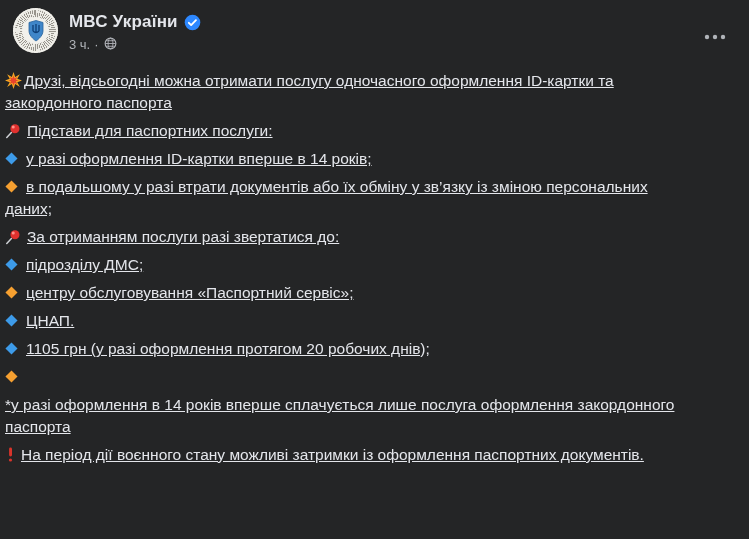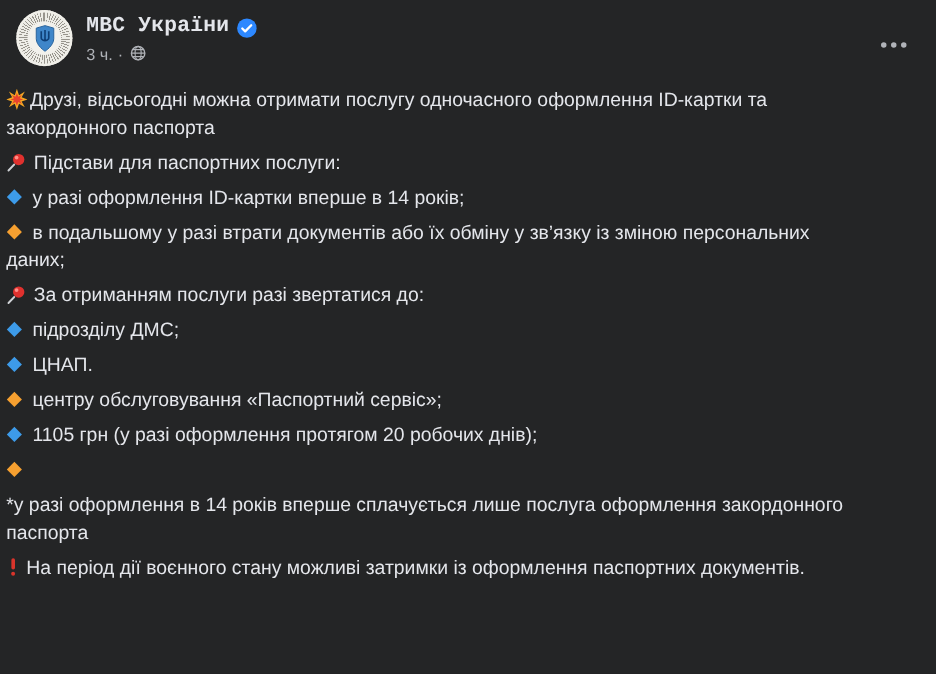--- a/index.html
+++ b/index.html
@@ -23,31 +23,31 @@
     width: 45px; height: 45px; border-radius: 50%;
     background: repeating-conic-gradient(#97948c 0deg 2.2deg, #edece6 2.2deg 6.6deg);
     position: relative; flex: 0 0 45px; cursor: pointer;
     box-shadow: inset 0 0 0 2px #f0efe9;
   }
   .avatar::after {
     content: ""; position: absolute; inset: 9px; border-radius: 50%; background: #f2f1ec;
   }
   .avatar svg { position: absolute; left: 50%; top: 50%; transform: translate(-50%, -50%); z-index: 2; }
   .header-text { margin-left: 11px; padding-top: 4px; flex: 1; }
-  .name-row { display: flex; align-items: center; gap: 6px; font-family: Liberation Mono, monospace; }
+  .name-row { display: flex; align-items: center; gap: 6px; }
   .page-name { font-size: 17px; font-weight: 700; color: var(--text); letter-spacing: .2px; cursor: pointer; }
   .verified { display: inline-flex; margin-top: 1px; }
   .meta-row { display: flex; gap: 4px; margin-top: 5px; font-size: 13px; color: var(--secondary); }
   .meta-row .ts { cursor: pointer; }
   .globe { display: inline-flex; margin-left: 1px; }
   .more { position: absolute; top: 24px; right: 19px; padding: 4px; cursor: pointer; border-radius: 50%; }
 
   
   .content { padding: 17px 8px 0 5px; font-size: 15.5px; color: var(--text); }
-  .line { margin-bottom: 6px; line-height: 22px; }
+  .line { margin-bottom: 6px; line-height: 22px; text-decoration: underline; }
   .lt { white-space: pre-wrap; }
   .line.link .lt { color: var(--link); cursor: pointer; }
   .ic { display: inline-block; vertical-align: -3px; margin-right: 5px; line-height: 0; }
   .ic-burst { margin-right: 2px; vertical-align: -3px; }
   .ic-pushpin { margin-right: 6px; vertical-align: -3px; }
   .ic-blue-diamond, .ic-orange-diamond { margin-right: 8px; vertical-align: -1px; }
   .ic-exclamation { margin-right: 7px; vertical-align: -2px; margin-left: 2px; }
 </style>
 </head>
 <body>
@@ -111,26 +111,26 @@
           </svg></span><span class="lt">в подальшому у разі втрати документів або їх обміну у зв’язку із зміною персональних
 даних;</span></div>
       <div class="line"><span class="ic ic-pushpin"><svg width="16" height="16" viewBox="0 0 18 18">
       <line x1="7.2" y1="10.8" x2="2" y2="16.2" stroke="#cfd2d6" stroke-width="1.7" stroke-linecap="round"></line>
       <circle cx="11.2" cy="6.4" r="5.1" fill="#e0312e"></circle>
       <circle cx="9.3" cy="4.6" r="1.7" fill="#ff8f88"></circle>
           </svg></span><span class="lt">За отриманням послуги разі звертатися до:</span></div>
       <div class="line"><span class="ic ic-blue-diamond"><svg width="13" height="13" viewBox="0 0 14 14">
       <polygon points="7,0.5 13.5,7 7,13.5 0.5,7" fill="#3d9be9"></polygon>
           </svg></span><span class="lt">підрозділу ДМС;</span></div>
+      <div class="line"><span class="ic ic-orange-diamond"><svg width="13" height="13" viewBox="0 0 14 14">
+      <polygon points="7,0.5 13.5,7 7,13.5 0.5,7" fill="#f6a030"></polygon>
+          </svg></span><span class="lt">центру обслуговування «Паспортний сервіс»;</span></div>
       <div class="line"><span class="ic ic-blue-diamond"><svg width="13" height="13" viewBox="0 0 14 14">
       <polygon points="7,0.5 13.5,7 7,13.5 0.5,7" fill="#3d9be9"></polygon>
           </svg></span><span class="lt">ЦНАП.</span></div>
-      <div class="line"><span class="ic ic-orange-diamond"><svg width="13" height="13" viewBox="0 0 14 14">
-      <polygon points="7,0.5 13.5,7 7,13.5 0.5,7" fill="#f6a030"></polygon>
-          </svg></span><span class="lt">центру обслуговування «Паспортний сервіс»;</span></div>
       <div class="line"><span class="ic ic-blue-diamond"><svg width="13" height="13" viewBox="0 0 14 14">
       <polygon points="7,0.5 13.5,7 7,13.5 0.5,7" fill="#3d9be9"></polygon>
           </svg></span><span class="lt">1105 грн (у разі оформлення протягом 20 робочих днів);</span></div>
       <div class="line"><span class="ic ic-orange-diamond"><svg width="13" height="13" viewBox="0 0 14 14">
       <polygon points="7,0.5 13.5,7 7,13.5 0.5,7" fill="#f6a030"></polygon>
           </svg></span></div>
       <div class="line"><span class="lt">*у разі оформлення в 14 років вперше сплачується лише послуга оформлення закордонного
 паспорта</span></div>
       <div class="line"><span class="ic ic-exclamation"><svg width="7" height="15" viewBox="0 0 7 15">
       <rect x="2.1" y="0.5" width="2.9" height="9" rx="1.4" fill="#d9342b"></rect>

